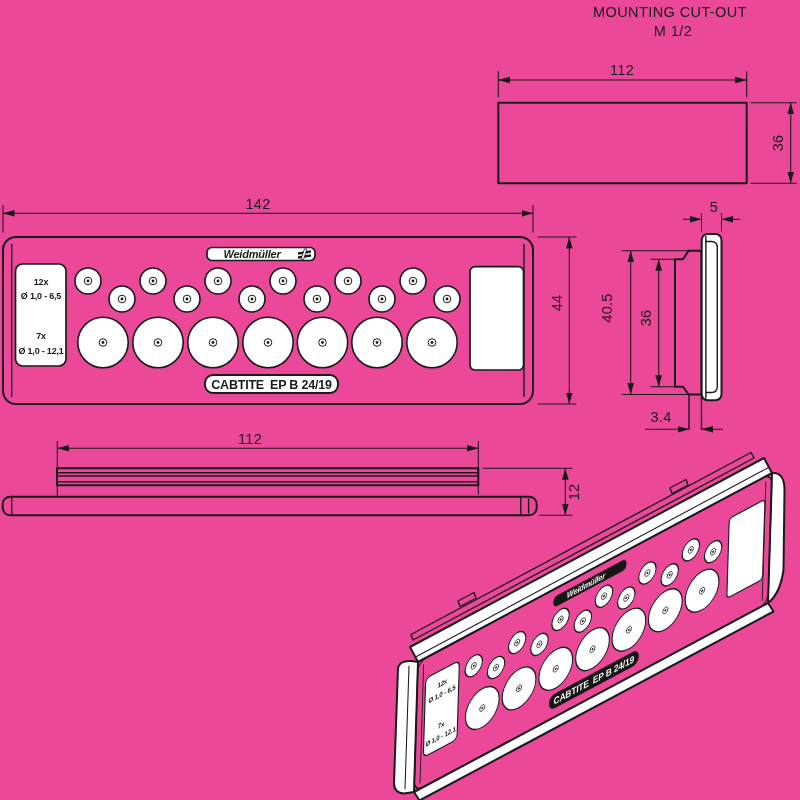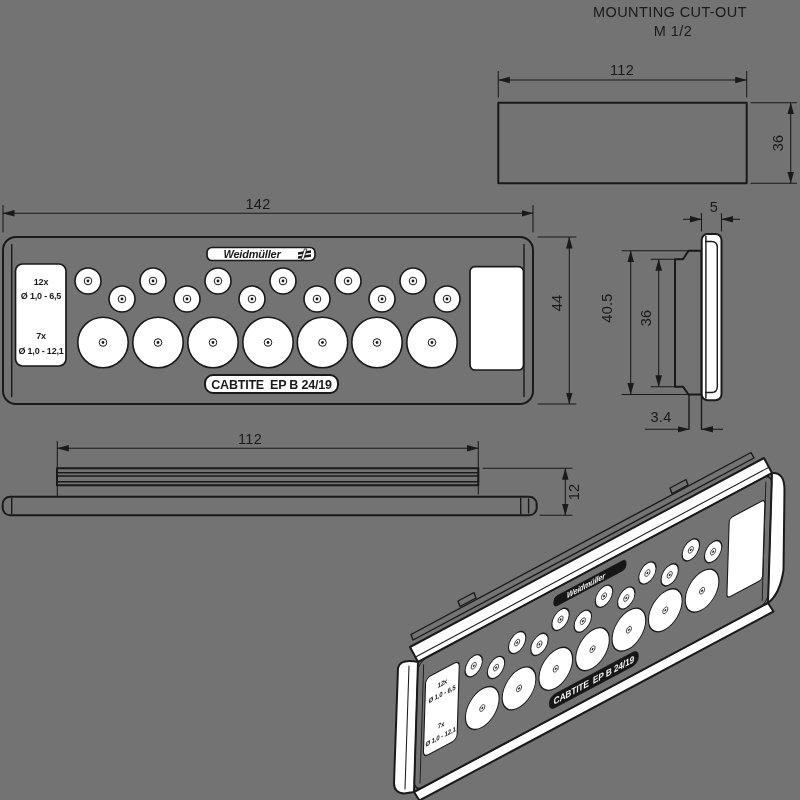--- a/index.html
+++ b/index.html
@@ -1,16 +1,16 @@
 <!DOCTYPE html>
 <html><head>
 <meta charset="utf-8">
 <style>
   html,body{margin:0;padding:0;background:#fff;}
-  #canvas{position:relative;width:800px;height:800px;background:#737373;overflow:hidden;}
+  #canvas{position:relative;width:800px;height:800px;background:#ec4899;overflow:hidden;}
   svg text{font-family:"Liberation Sans","DejaVu Sans",sans-serif;fill:#1a1a1a;}
   .dim{font-size:14.5px;letter-spacing:0.3px;}
   .title-text{font-size:14.5px;letter-spacing:0.4px;}
   .outline{fill:none;stroke:#1a1a1a;stroke-width:2;stroke-linejoin:round;stroke-linecap:round;}
   .outline-fill{fill:#fff;stroke:#1a1a1a;stroke-width:2;stroke-linejoin:round;stroke-linecap:round;}
   .thin{fill:none;stroke:#1a1a1a;stroke-width:1.4;stroke-linejoin:round;stroke-linecap:round;}
   .hair{fill:none;stroke:#1a1a1a;stroke-width:1.05;stroke-linecap:round;}
   .dimline{fill:none;stroke:#1a1a1a;stroke-width:1.05;}
   .grommet{fill:#fff;stroke:#1a1a1a;stroke-width:1.6;}
   .grommet-mid{fill:none;stroke:#1a1a1a;stroke-width:1;}

